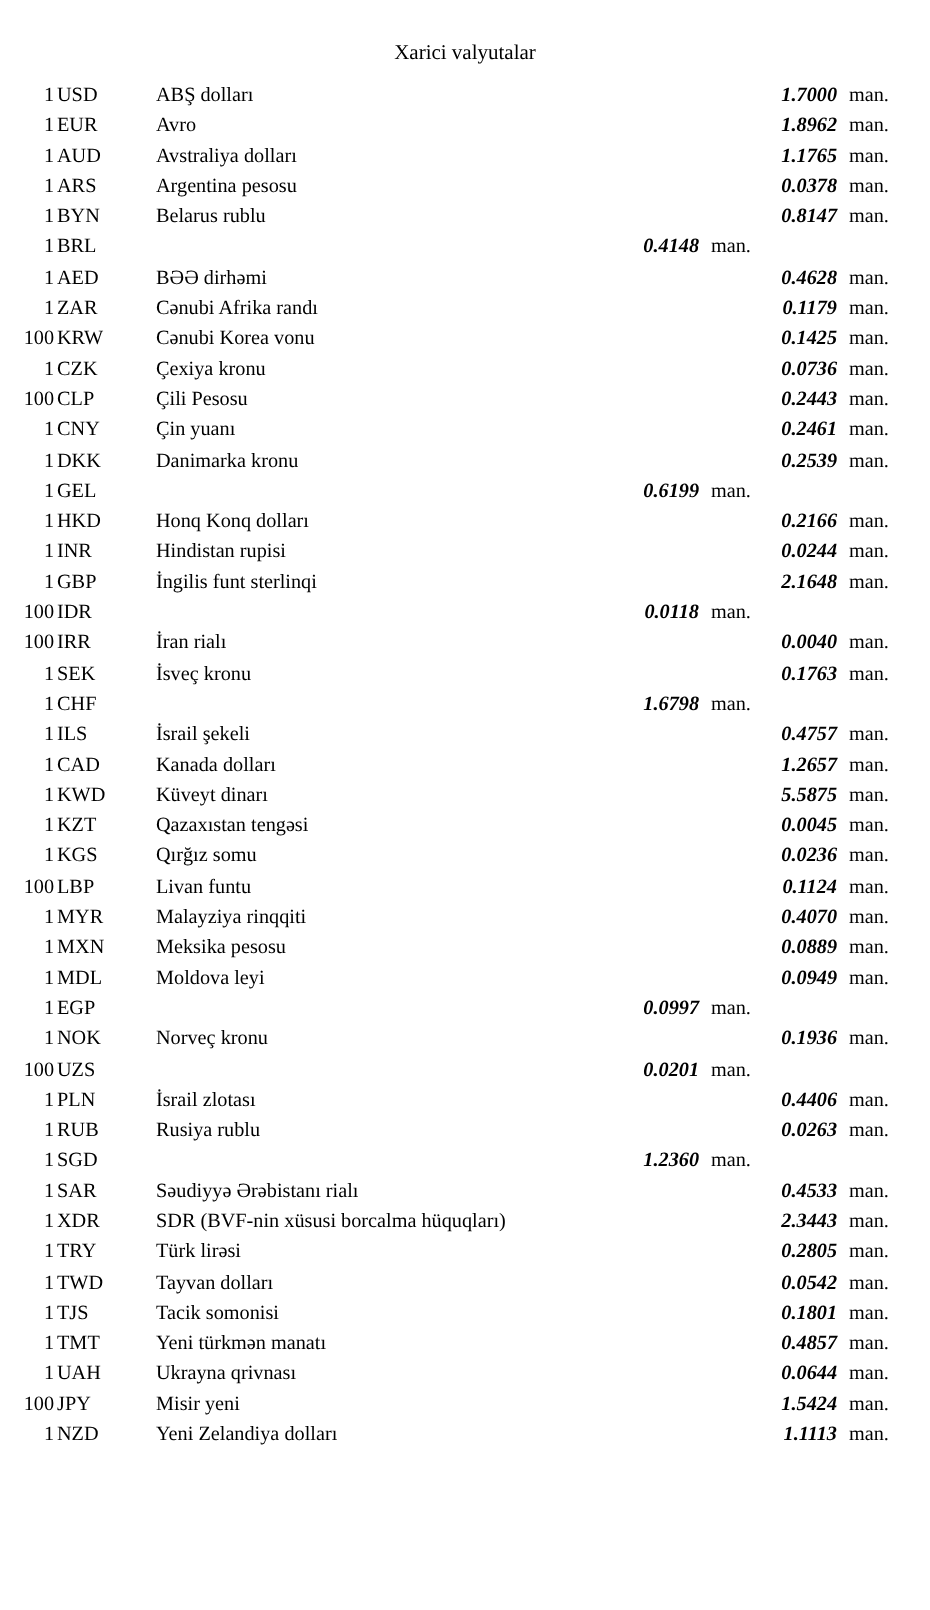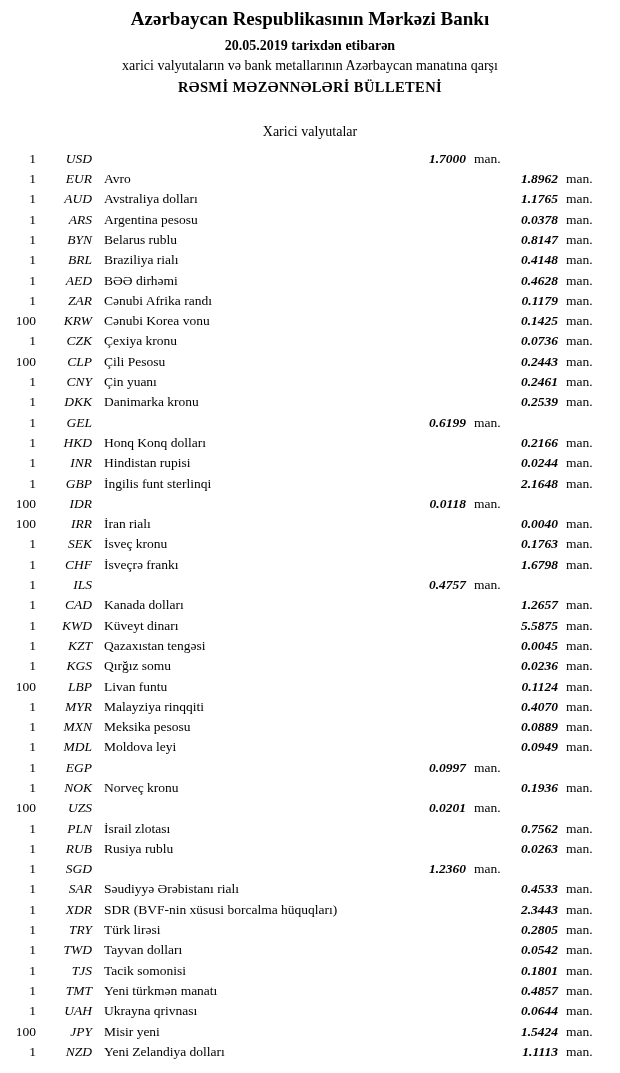--- a/index.html
+++ b/index.html
@@ -59,22 +59,21 @@
     line-height: 20.3px;
     padding: 0 20px 0 6px;
     box-sizing: border-box;
     font-size: 13.5px;
   }
   .rate-row .qty {
     text-align: right;
     padding-right: 2px;
   }
   .rate-row .code {
-    text-align: right;
-    font-style: italic;
+    text-align: left;
   }
   .rate-row .name {
     text-align: left;
     padding-left: 12px;
     white-space: nowrap;
     overflow: hidden;
   }
   .rate-row .rate {
     text-align: right;
     font-weight: bold;
@@ -83,33 +82,28 @@
   .rate-row .unit {
     text-align: left;
     padding-left: 8px;
   }
 </style>
 </head>
 <body>
 
 <div class="page">
 
-  <div class="doc-header">
-    <h1 class="doc-title">Azərbaycan Respublikasının Mərkəzi Bankı</h1>
-    <p class="doc-date">20.05.2019 tarixdən etibarən</p>
-    <p class="doc-subtitle">xarici valyutaların və bank metallarının Azərbaycan manatına qarşı</p>
-    <p class="doc-bulletin">RƏSMİ MƏZƏNNƏLƏRİ BÜLLETENİ</p>
-  </div>
 
   <div class="section-title">Xarici valyutalar</div>
 
   <div class="rates-table">
   <div class="rate-row">
     <span class="qty">1</span>
     <span class="code">USD</span>
+    <span class="name">ABŞ dolları</span>
     <span class="rate">1.7000</span>
     <span class="unit">man.</span>
   </div>
 
   <div class="rate-row">
     <span class="qty">1</span>
     <span class="code">EUR</span>
     <span class="name">Avro</span>
     <span class="rate">1.8962</span>
     <span class="unit">man.</span>
@@ -135,21 +129,20 @@
     <span class="qty">1</span>
     <span class="code">BYN</span>
     <span class="name">Belarus rublu</span>
     <span class="rate">0.8147</span>
     <span class="unit">man.</span>
   </div>
 
   <div class="rate-row">
     <span class="qty">1</span>
     <span class="code">BRL</span>
-    <span class="name">Braziliya rialı</span>
     <span class="rate">0.4148</span>
     <span class="unit">man.</span>
   </div>
 
   <div class="rate-row">
     <span class="qty">1</span>
     <span class="code">AED</span>
     <span class="name">BƏƏ dirhəmi</span>
     <span class="rate">0.4628</span>
     <span class="unit">man.</span>
@@ -253,28 +246,28 @@
     <span class="qty">1</span>
     <span class="code">SEK</span>
     <span class="name">İsveç kronu</span>
     <span class="rate">0.1763</span>
     <span class="unit">man.</span>
   </div>
 
   <div class="rate-row">
     <span class="qty">1</span>
     <span class="code">CHF</span>
-    <span class="name">İsveçrə frankı</span>
     <span class="rate">1.6798</span>
     <span class="unit">man.</span>
   </div>
 
   <div class="rate-row">
     <span class="qty">1</span>
     <span class="code">ILS</span>
+    <span class="name">İsrail şekeli</span>
     <span class="rate">0.4757</span>
     <span class="unit">man.</span>
   </div>
 
   <div class="rate-row">
     <span class="qty">1</span>
     <span class="code">CAD</span>
     <span class="name">Kanada dolları</span>
     <span class="rate">1.2657</span>
     <span class="unit">man.</span>
@@ -355,21 +348,21 @@
     <span class="qty">100</span>
     <span class="code">UZS</span>
     <span class="rate">0.0201</span>
     <span class="unit">man.</span>
   </div>
 
   <div class="rate-row">
     <span class="qty">1</span>
     <span class="code">PLN</span>
     <span class="name">İsrail zlotası</span>
-    <span class="rate">0.7562</span>
+    <span class="rate">0.4406</span>
     <span class="unit">man.</span>
   </div>
 
   <div class="rate-row">
     <span class="qty">1</span>
     <span class="code">RUB</span>
     <span class="name">Rusiya rublu</span>
     <span class="rate">0.0263</span>
     <span class="unit">man.</span>
   </div>

